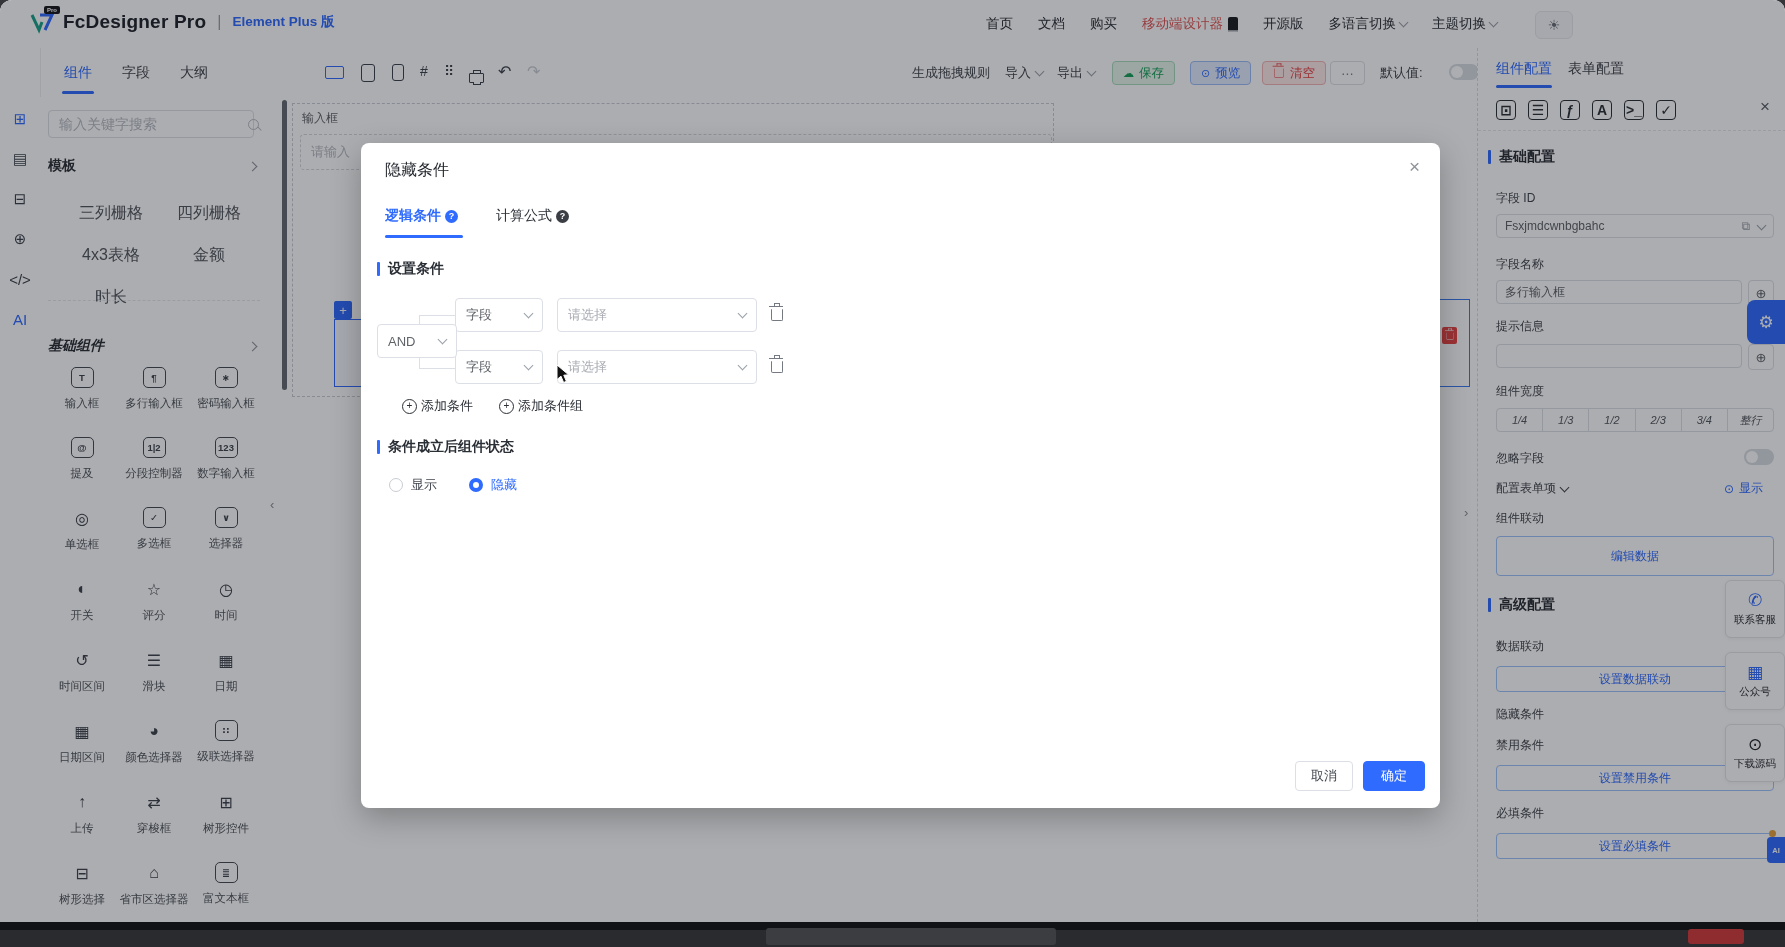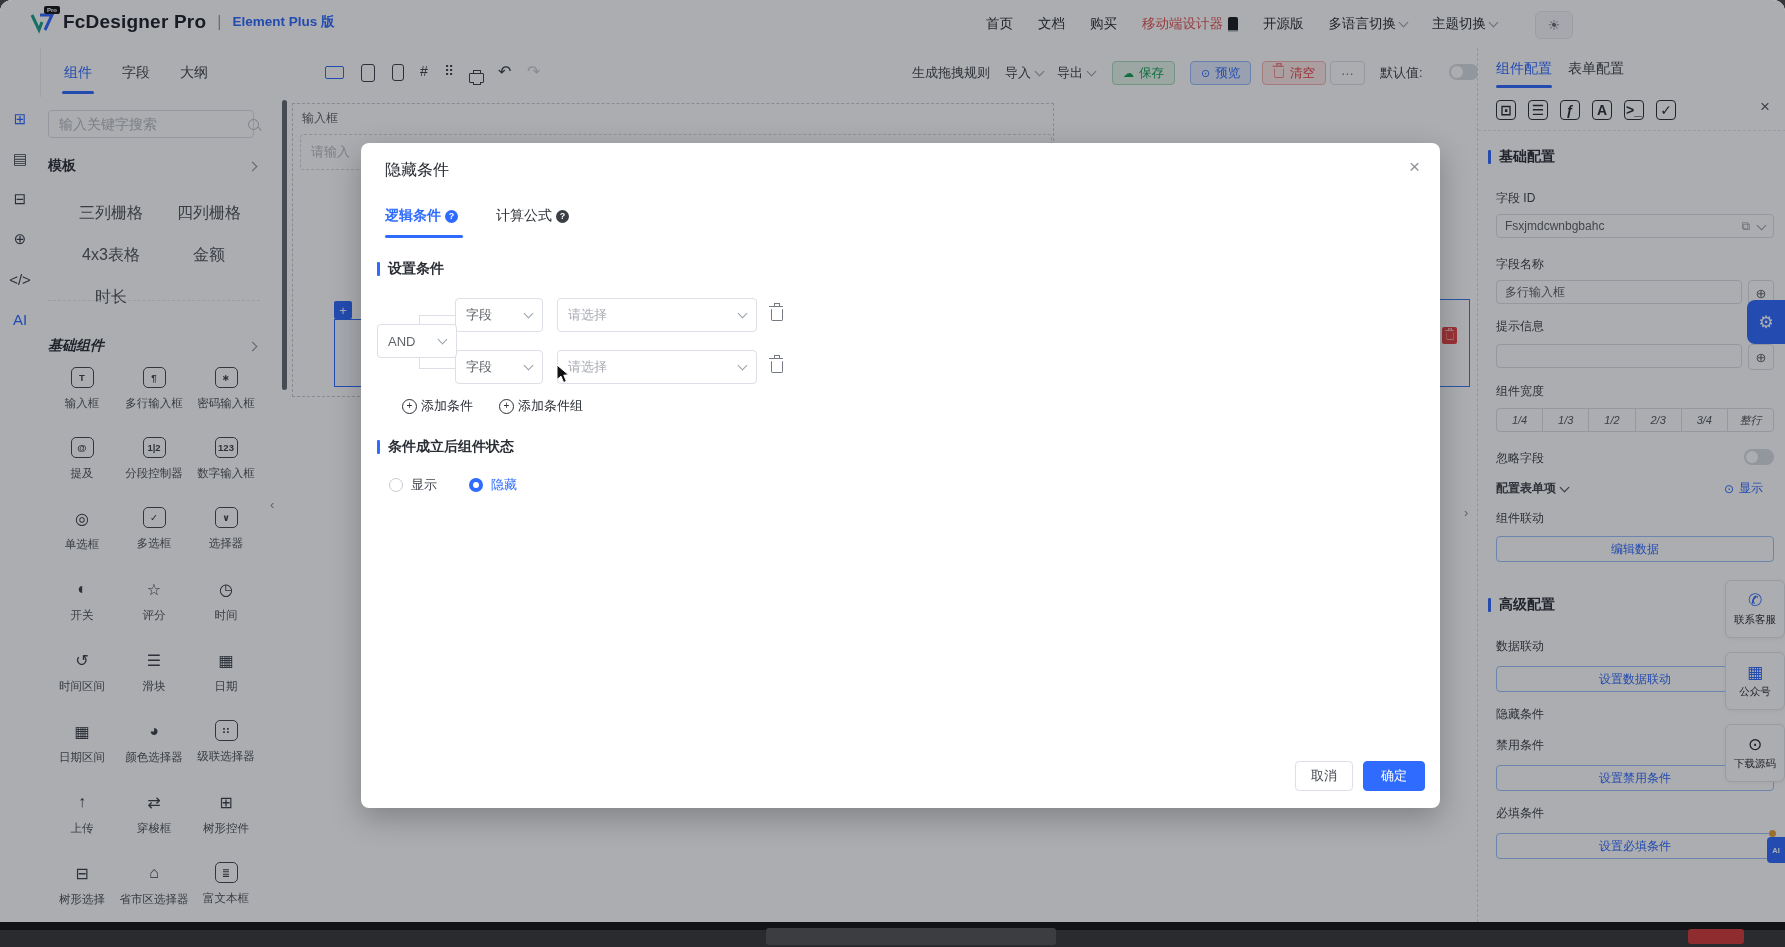--- a/index.html
+++ b/index.html
@@ -88,21 +88,21 @@
   .insp-div{position:absolute;left:0;top:82px;width:308px;border-top:1px dashed #e4e7ed;}
   .sec{display:flex;align-items:center;gap:8px;font-size:14px;font-weight:bold;color:#2b2f36;white-space:nowrap;}
   .sec::before{content:"";width:3px;height:14px;background:#2f6bff;border-radius:1px;}
   .insp-label{position:absolute;font-size:12px;color:#41454c;white-space:nowrap;}
   .insp-input{position:absolute;height:24px;border:1px solid #dcdfe6;border-radius:4px;background:#fff;display:flex;align-items:center;padding:0 8px;font-size:12px;color:#5f6368;}
   .globe-btn{position:absolute;width:24px;height:24px;border:1px solid #dcdfe6;border-radius:4px;display:flex;align-items:center;justify-content:center;color:#5f6368;font-size:13px;background:#fff;}
   .wgroup{position:absolute;left:18px;width:278px;height:24px;display:flex;}
   .wcell{flex:1;border:1px solid #dcdfe6;margin-left:-1px;display:flex;align-items:center;justify-content:center;font-size:11px;color:#53575e;background:#fff;font-style:italic;}
   .wcell:first-child{margin-left:0;border-radius:4px 0 0 4px;}
   .wcell:last-child{border-radius:0 4px 4px 0;}
-  .blue-btn{position:absolute;height:26px;border:1px solid #9fc2fb;border-radius:4px;color:#2f6bff;font-size:12px;display:flex;align-items:center;justify-content:center;background:#fff;box-sizing:border-box;}
+  .blue-btn{position:absolute;height:40px;border:1px solid #9fc2fb;border-radius:4px;color:#2f6bff;font-size:12px;display:flex;align-items:center;justify-content:center;background:#fff;box-sizing:border-box;}
   .adv-group{margin-bottom:14px;position:relative;}
   .adv-label{font-size:12px;color:#41454c;margin-bottom:11px;}
   .adv-btn{position:relative;width:100%;height:26px;border:1px solid #9fc2fb;border-radius:4px;color:#2f6bff;font-size:12px;display:flex;align-items:center;justify-content:center;background:#fff;box-sizing:border-box;}
   .warn-dot{position:absolute;right:-3px;top:-4px;width:7px;height:7px;border-radius:50%;background:#e6a23c;}
   
   .gear-float{position:absolute;left:1747px;top:300px;width:38px;height:44px;background:#2f6bff;border-radius:8px 0 0 8px;display:flex;align-items:center;justify-content:center;color:#fff;font-size:17px;}
   .float-cards{position:absolute;left:1725px;top:580px;width:60px;}
   .float-card{height:56px;margin-bottom:14px;background:#fff;border:1px solid #e3e5e8;border-radius:6px;box-shadow:0 1px 4px rgba(0,0,0,.06);display:flex;flex-direction:column;align-items:center;justify-content:center;gap:4px;}
   .float-card .ic{font-size:17px;color:#2f6bff;line-height:1;}
   .float-card .lb{font-size:10.5px;color:#2b2f36;white-space:nowrap;}
@@ -436,21 +436,21 @@
         <span class="wcell">1/3</span>
         <span class="wcell">1/2</span>
         <span class="wcell">2/3</span>
         <span class="wcell">3/4</span>
         <span class="wcell">整行</span>
       </div>
 
     <div class="insp-label" style="left:18px;top:402px;">忽略字段</div>
     <span class="toggle abs" style="left:266px;top:401px;"></span>
 
-    <div class="insp-label" style="left:18px;top:432px;display:flex;align-items:center;gap:5px;font-weight:bold;">
+    <div class="insp-label" style="left:18px;top:432px;display:flex;align-items:center;gap:5px;">
         <span>配置表单项</span>
         <span class="caret" style="border-color:#41454c;"></span>
       </div>
     <div class="abs" style="left:246px;top:432px;display:flex;align-items:center;gap:5px;color:#2f6bff;font-size:12px;">
         <span>⊙</span>
         <span>显示</span>
       </div>
 
     <div class="insp-label" style="left:18px;top:462px;">组件联动</div>
     <div class="blue-btn" style="left:18px;top:488px;width:278px;">编辑数据</div>

